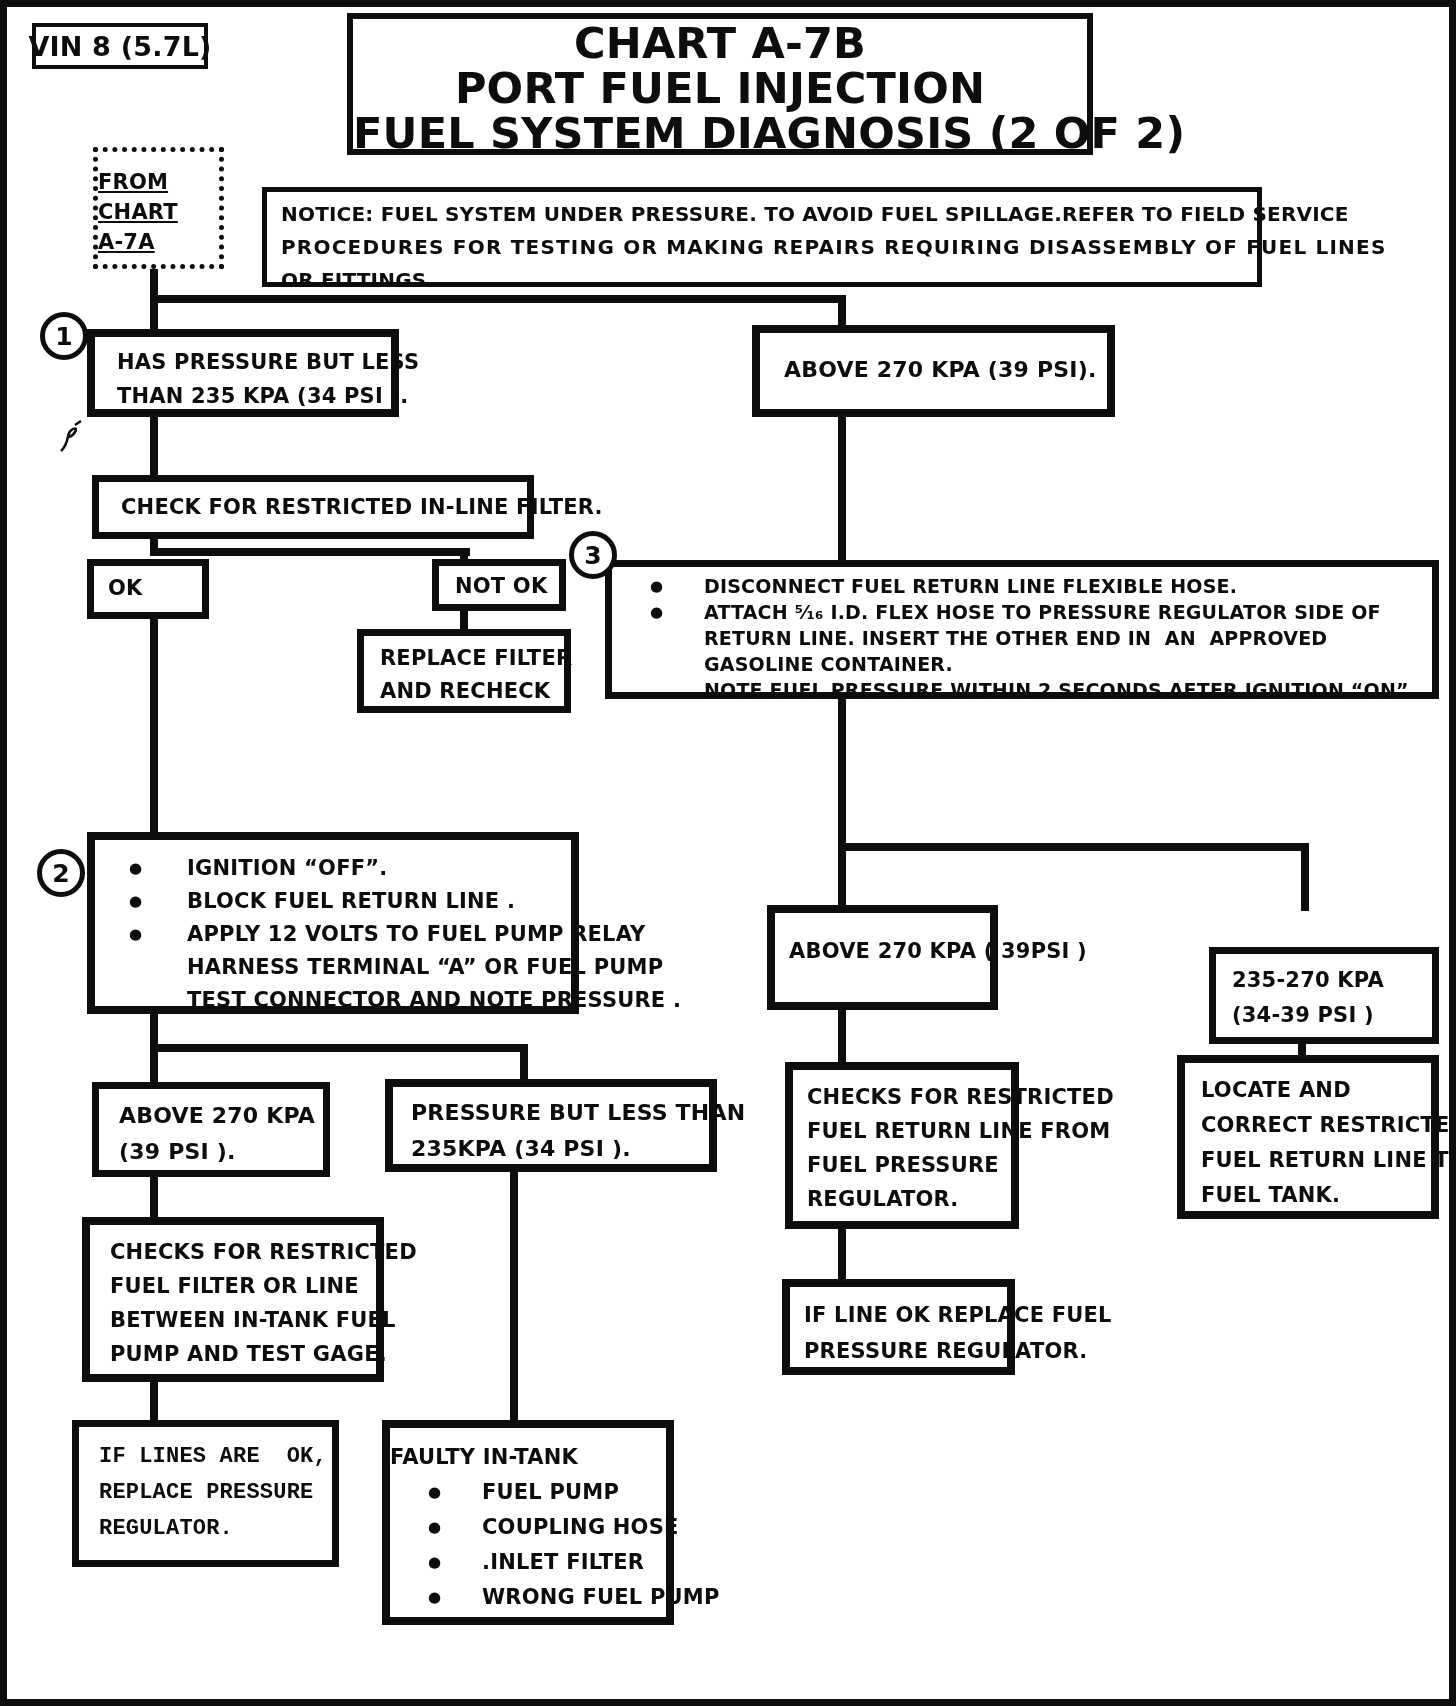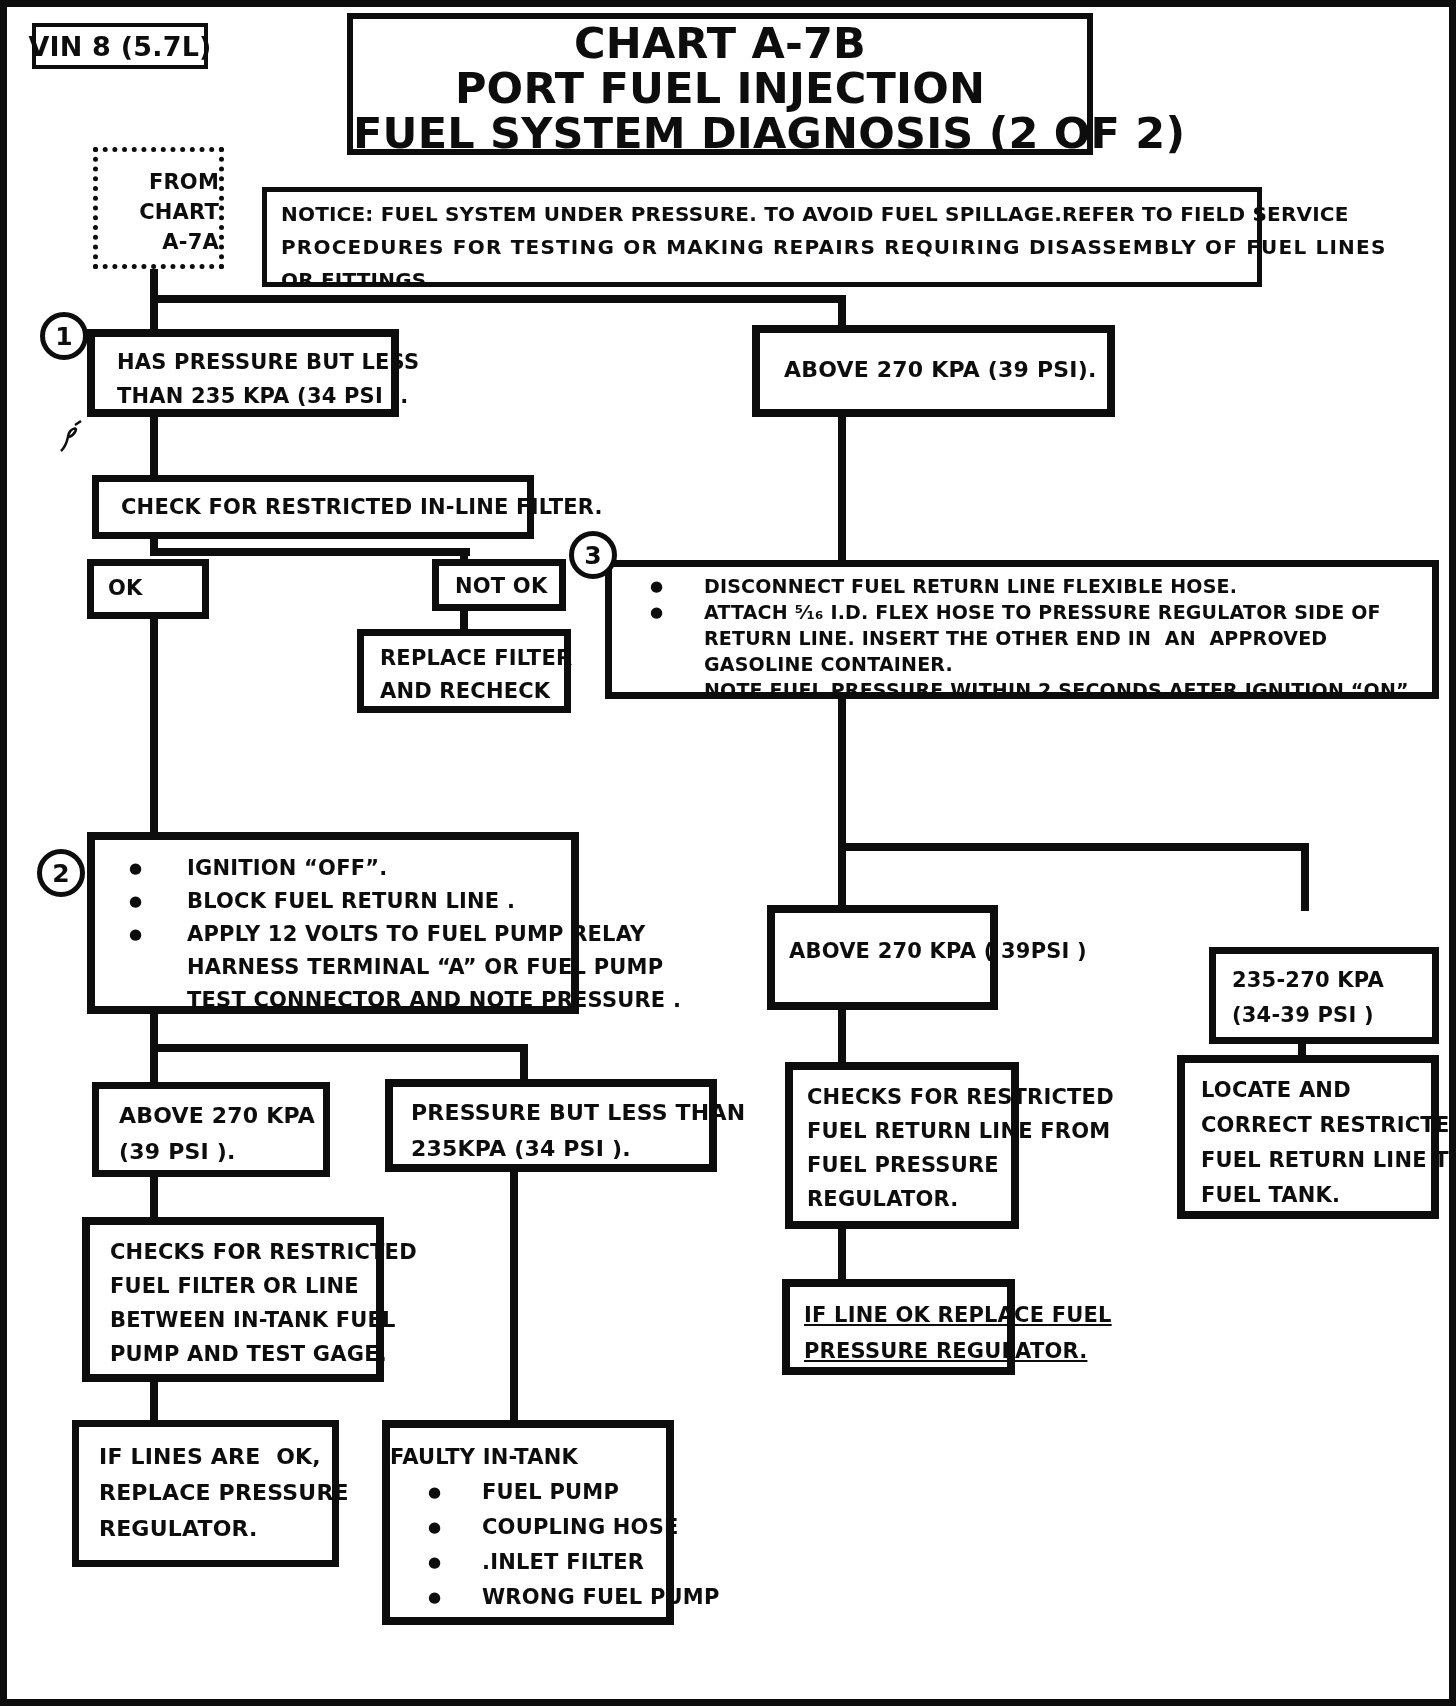--- a/index.html
+++ b/index.html
@@ -16,21 +16,21 @@
     position:absolute;width:48px;height:48px;border:5px solid #0d0d0d;border-radius:50%;
     background:#fff;box-sizing:border-box;z-index:5;
     display:flex;align-items:center;justify-content:center;
     font-size:25px;
   }
   .vin{left:25px;top:16px;width:176px;height:46px;border-width:4px;
        font-size:27px;display:flex;align-items:center;justify-content:center;letter-spacing:.5px;}
   .title{left:340px;top:6px;width:746px;height:142px;border-width:6px;
          text-align:center;font-size:43px;line-height:45px;letter-spacing:-.5px;padding-top:2px;}
   .dotted{left:86px;top:140px;width:131px;height:122px;border:5px dotted #0d0d0d;
-          text-align:right;font-size:21px;line-height:30px;padding-top:15px;}
+          text-align:left;font-size:21px;line-height:30px;padding-top:15px;text-decoration:underline;}
   .notice{left:255px;top:180px;width:1000px;height:100px;border-width:5px;
           font-size:20px;line-height:33px;padding:6px 0 0 14px;}
   .lh33{font-size:21px;line-height:33px;}
   .bl{position:relative;padding-left:92px;}
   .bl::before{content:"●";position:absolute;left:38px;font-size:15px;}
   .cl{padding-left:92px;}
   .bl8::before{left:34px;}
   .footer{position:absolute;left:230px;top:1622px;font-size:22px;line-height:38px;}
   svg{display:block;}
 </style>
@@ -142,21 +142,21 @@
     <div class="t">235KPA (34 PSI ).</div>
   </div>
 
   <div class="box" style="left:75px;top:1210px;width:302px;height:165px;border-width:8px;font-size:21px;line-height:34px;padding:10px 0 0 20px;">
     <div class="t">CHECKS FOR RESTRICTED</div>
     <div class="t">FUEL FILTER OR LINE</div>
     <div class="t">BETWEEN IN-TANK FUEL</div>
     <div class="t">PUMP AND TEST GAGE.</div>
   </div>
 
-  <div class="box" style="left:65px;top:1413px;width:267px;height:147px;font-size:22px;line-height:36px;padding:12px 0 0 20px;">
+  <div class="box" style="left:65px;top:1413px;width:267px;height:147px;font-size:22px;line-height:36px;padding:12px 0 0 20px;font-family:Liberation Mono, monospace;">
     <div class="t">IF LINES ARE  OK,</div>
     <div class="t">REPLACE PRESSURE</div>
     <div class="t">REGULATOR.</div>
   </div>
 
   <div class="box" style="left:375px;top:1413px;width:292px;height:205px;border-width:8px;font-size:21px;line-height:35px;padding-top:12px;">
     <div class="t" style="">FAULTY IN-TANK</div>
     <div class="t bl">FUEL PUMP</div>
     <div class="t bl">COUPLING HOSE</div>
     <div class="t bl">.INLET FILTER</div>
@@ -184,21 +184,21 @@
     <div class="t">(34-39 PSI )</div>
   </div>
 
   <div class="box" style="left:778px;top:1055px;width:234px;height:167px;border-width:8px;font-size:21px;line-height:34px;padding:10px 0 0 14px;">
     <div class="t">CHECKS FOR RESTRICTED</div>
     <div class="t">FUEL RETURN LINE FROM</div>
     <div class="t">FUEL PRESSURE</div>
     <div class="t">REGULATOR.</div>
   </div>
 
-  <div class="box" style="left:775px;top:1272px;width:233px;height:96px;border-width:8px;font-size:21px;line-height:36px;padding:10px 0 0 14px;text-decoration:underline;">
+  <div class="box" style="left:775px;top:1272px;width:233px;height:96px;border-width:8px;font-size:21px;line-height:36px;padding:10px 0 0 14px;">
     <div class="t">IF LINE OK REPLACE FUEL</div>
     <div class="t">PRESSURE REGULATOR.</div>
   </div>
 
   <div class="box" style="left:1170px;top:1048px;width:262px;height:164px;border-width:8px;font-size:21px;line-height:35px;padding:10px 0 0 16px;">
     <div class="t">LOCATE AND</div>
     <div class="t">CORRECT RESTRICTED</div>
     <div class="t">FUEL RETURN LINE TO</div>
     <div class="t">FUEL TANK.</div>
   </div>

